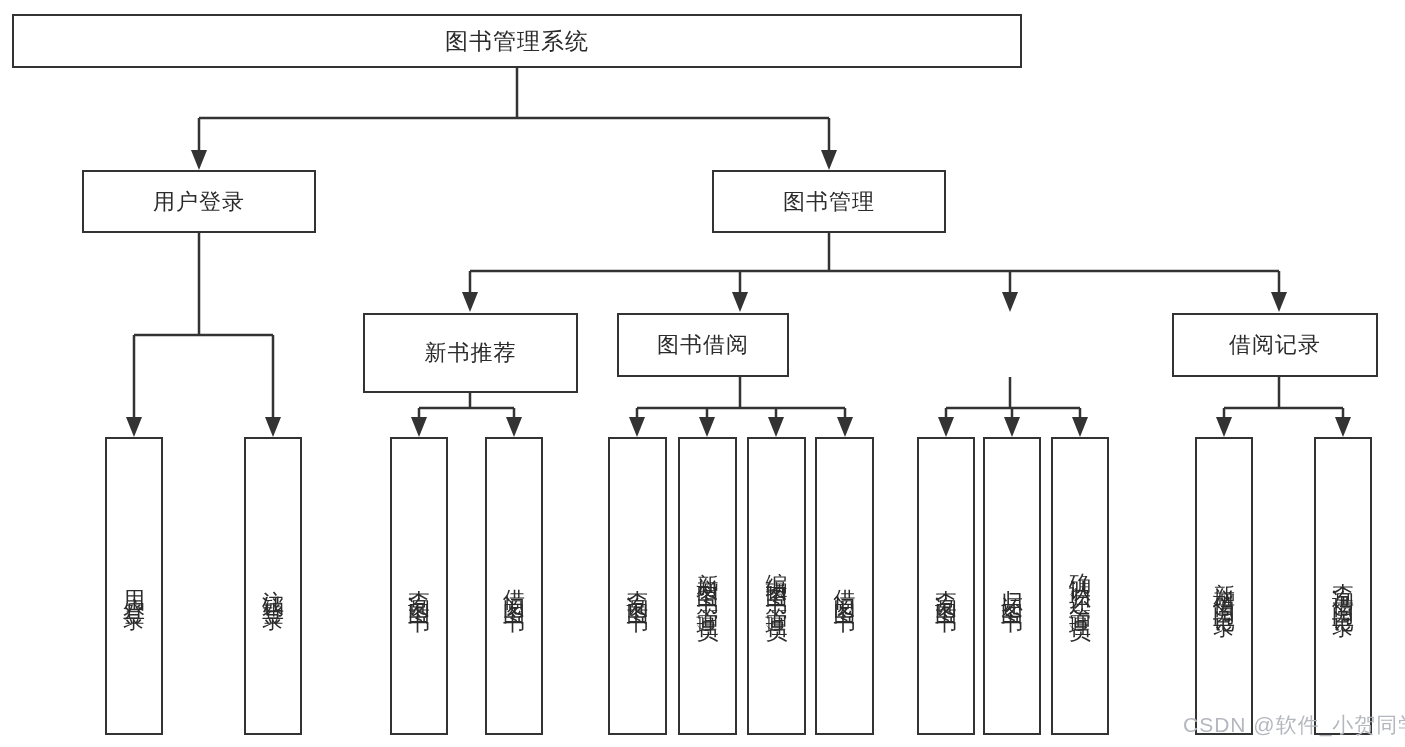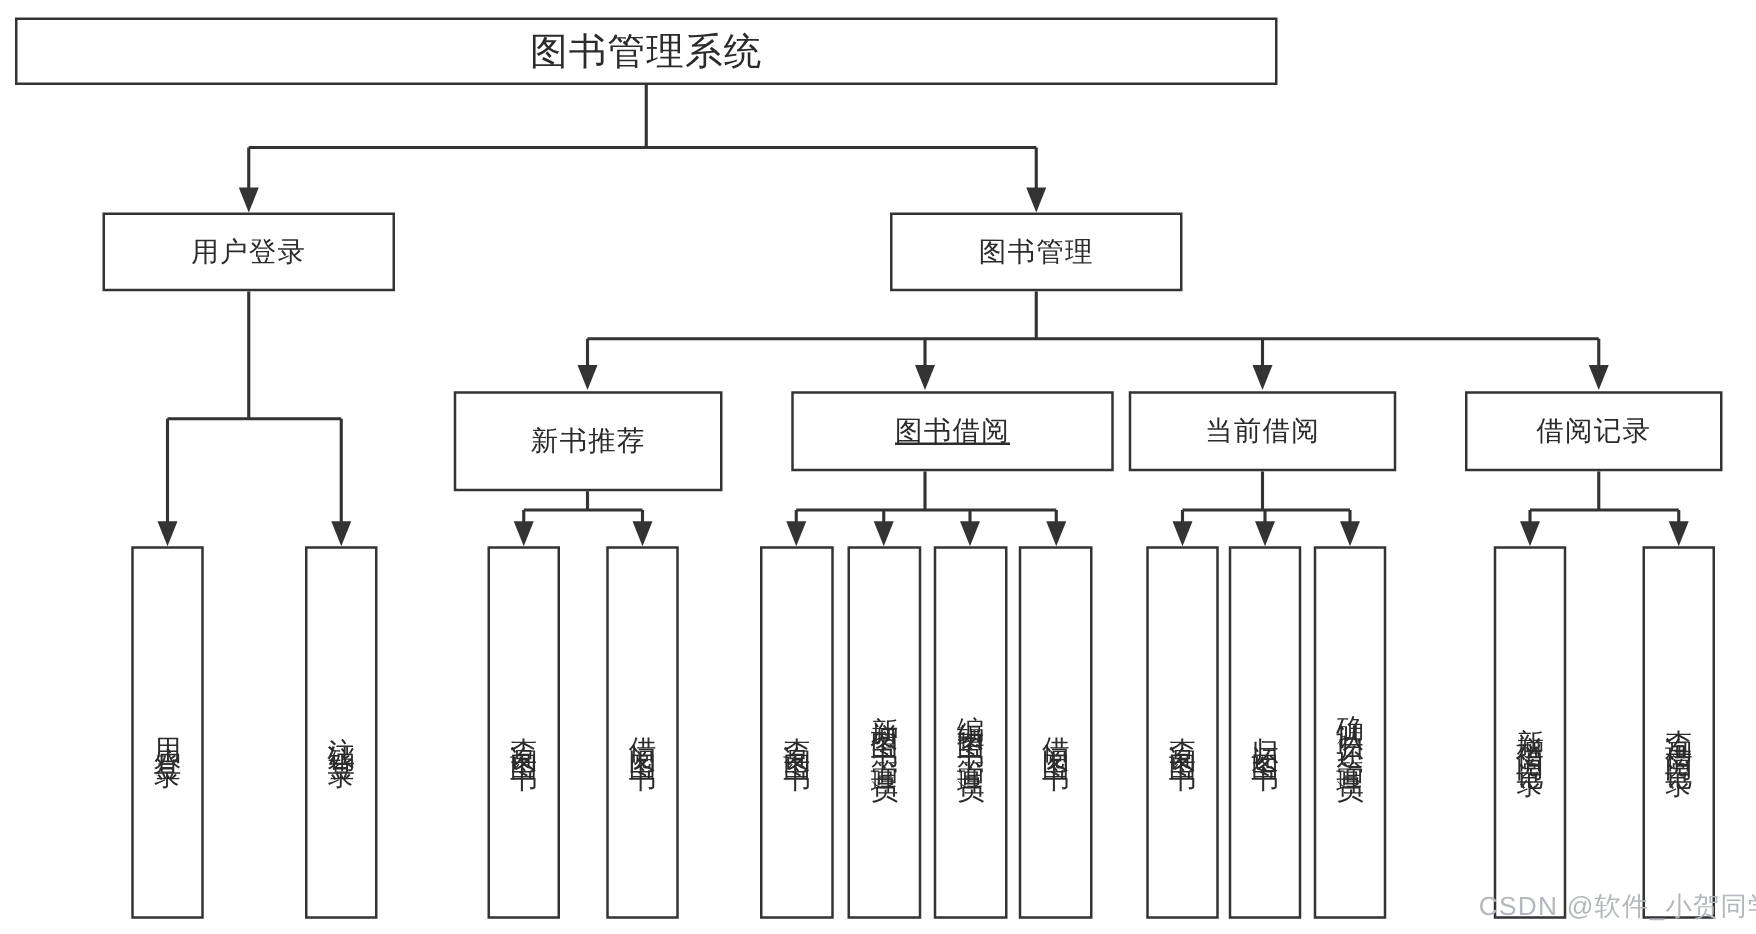--- a/index.html
+++ b/index.html
@@ -22,21 +22,21 @@
     background: #ffffff;
     border: 2.5px solid #333333;
     display: flex;
     align-items: center;
     justify-content: center;
     color: #2b2b2b;
     font-size: 22px;
     letter-spacing: 1px;
     white-space: nowrap;
   }
-  .node.root { font-size: 30px; }
+  .node.root { font-size: 23px; }
   .node.vbox { overflow: hidden; }
   .vtext {
     writing-mode: vertical-rl;
     text-orientation: mixed;
     line-height: 1;
     letter-spacing: 7px;
     font-size: 22px;
     color: #2b2b2b;
   }
   #watermark {
@@ -102,25 +102,22 @@
   <div class="node" style="left:82px; top:170px; width:234px; height:63px;">
     <span>用户登录</span>
   </div>
   <div class="node" style="left:712px; top:170px; width:234px; height:63px;">
     <span>图书管理</span>
   </div>
 
   <div class="node" style="left:363px; top:313px; width:215px; height:80px;">
     <span>新书推荐</span>
   </div>
-  <div class="node" style="left:633px; top:313px; width:258px; height:64px;text-decoration:underline;">
+  <div class="node" style="left:617px; top:313px; width:172px; height:64px;">
     <span>图书借阅</span>
-  </div>
-  <div class="node" style="left:903px; top:313px; width:214px; height:64px;">
-    <span>当前借阅</span>
   </div>
   <div class="node" style="left:1172px; top:313px; width:206px; height:64px;">
     <span>借阅记录</span>
   </div>
 
   <div class="node vbox" style="left:105px; top:437px; width:58px; height:298px;">
     <span class="vtext">用户登录</span>
   </div>
   <div class="node vbox" style="left:244px; top:437px; width:58px; height:298px;">
     <span class="vtext">注销登录</span>

